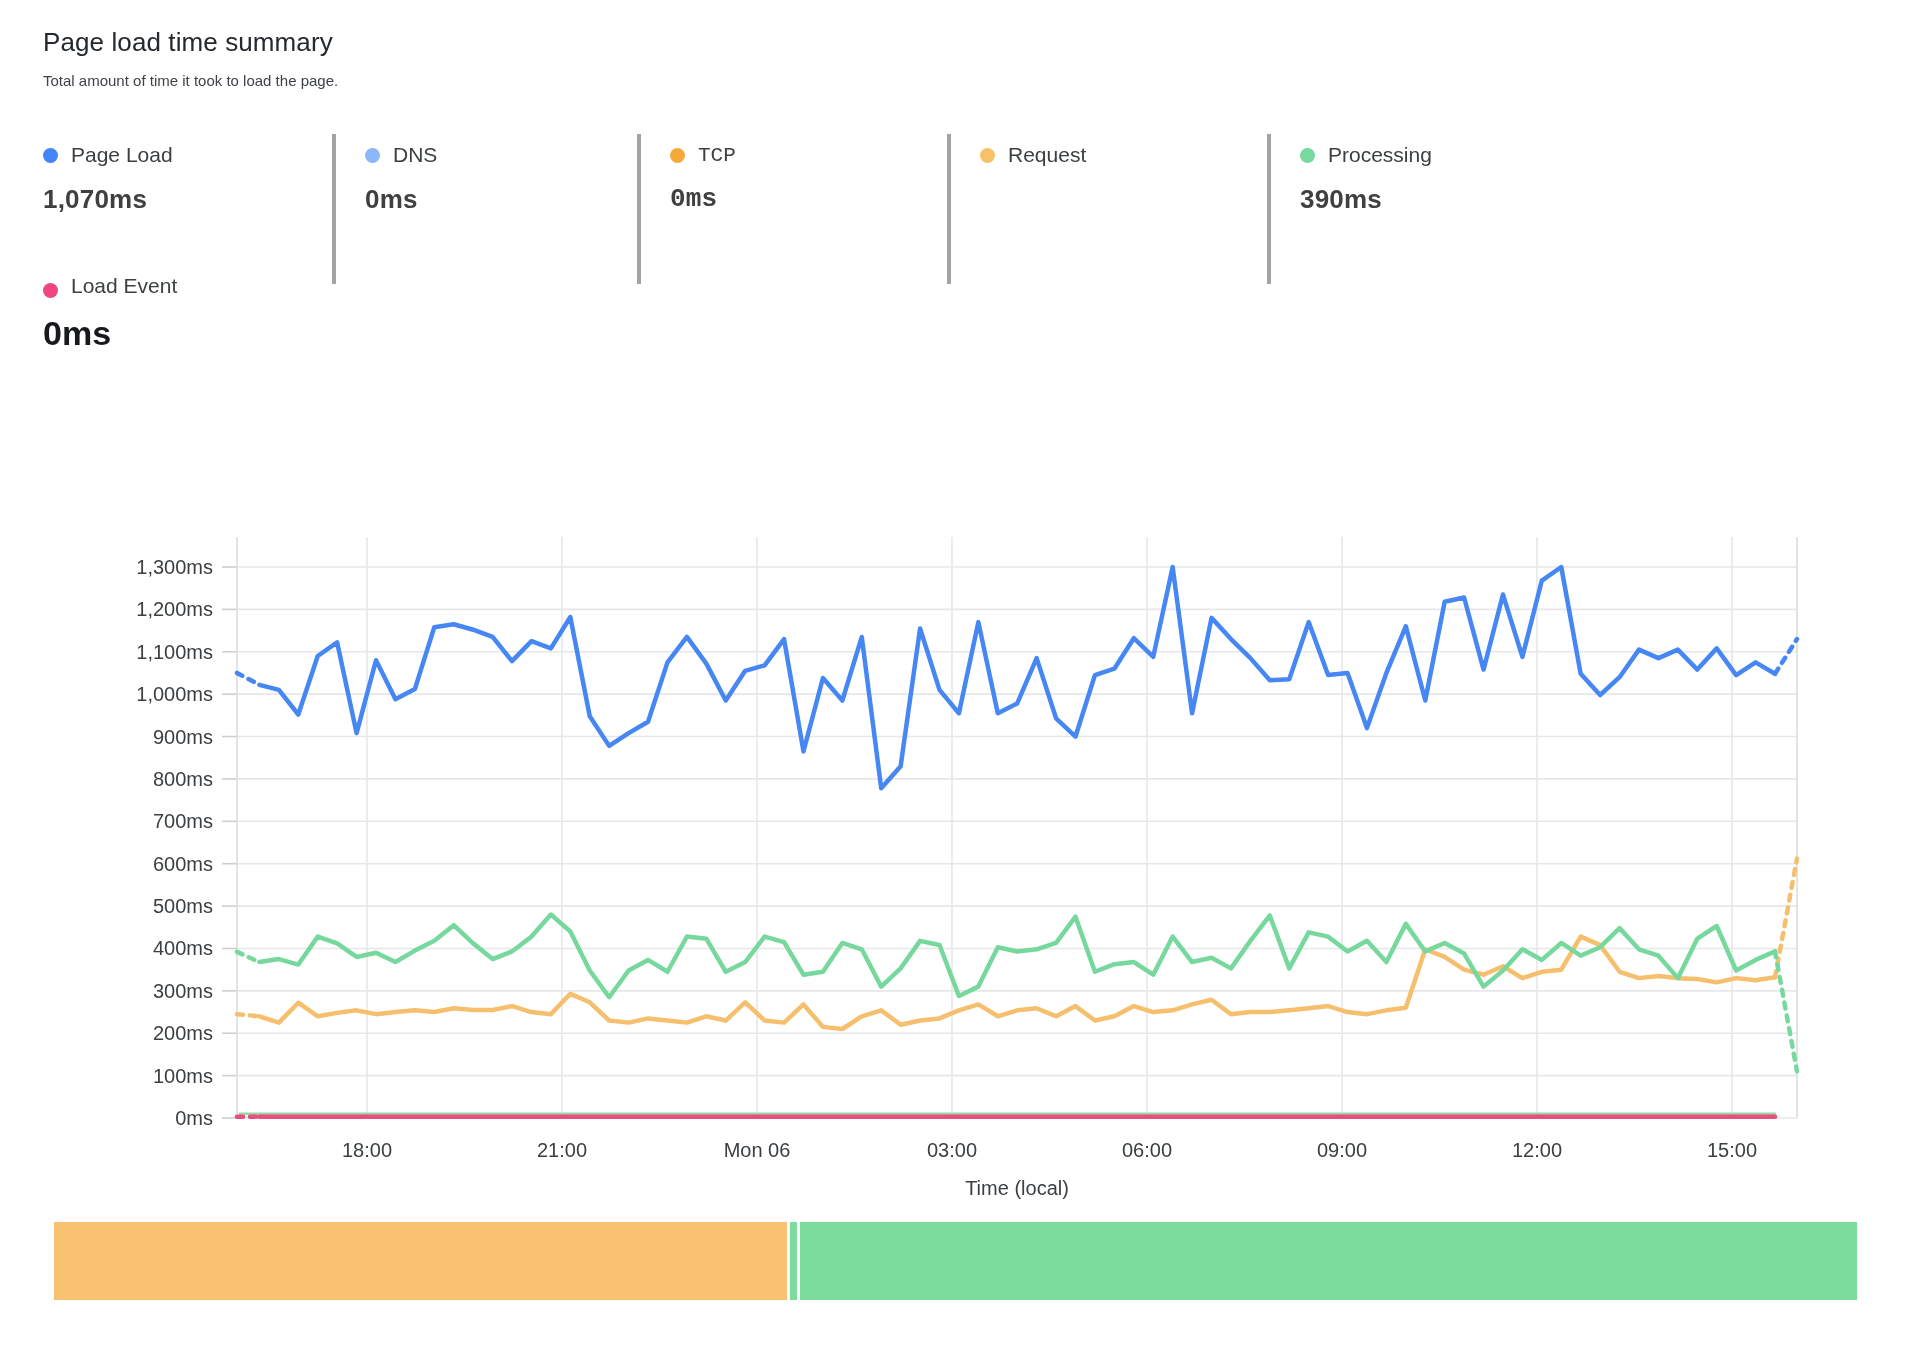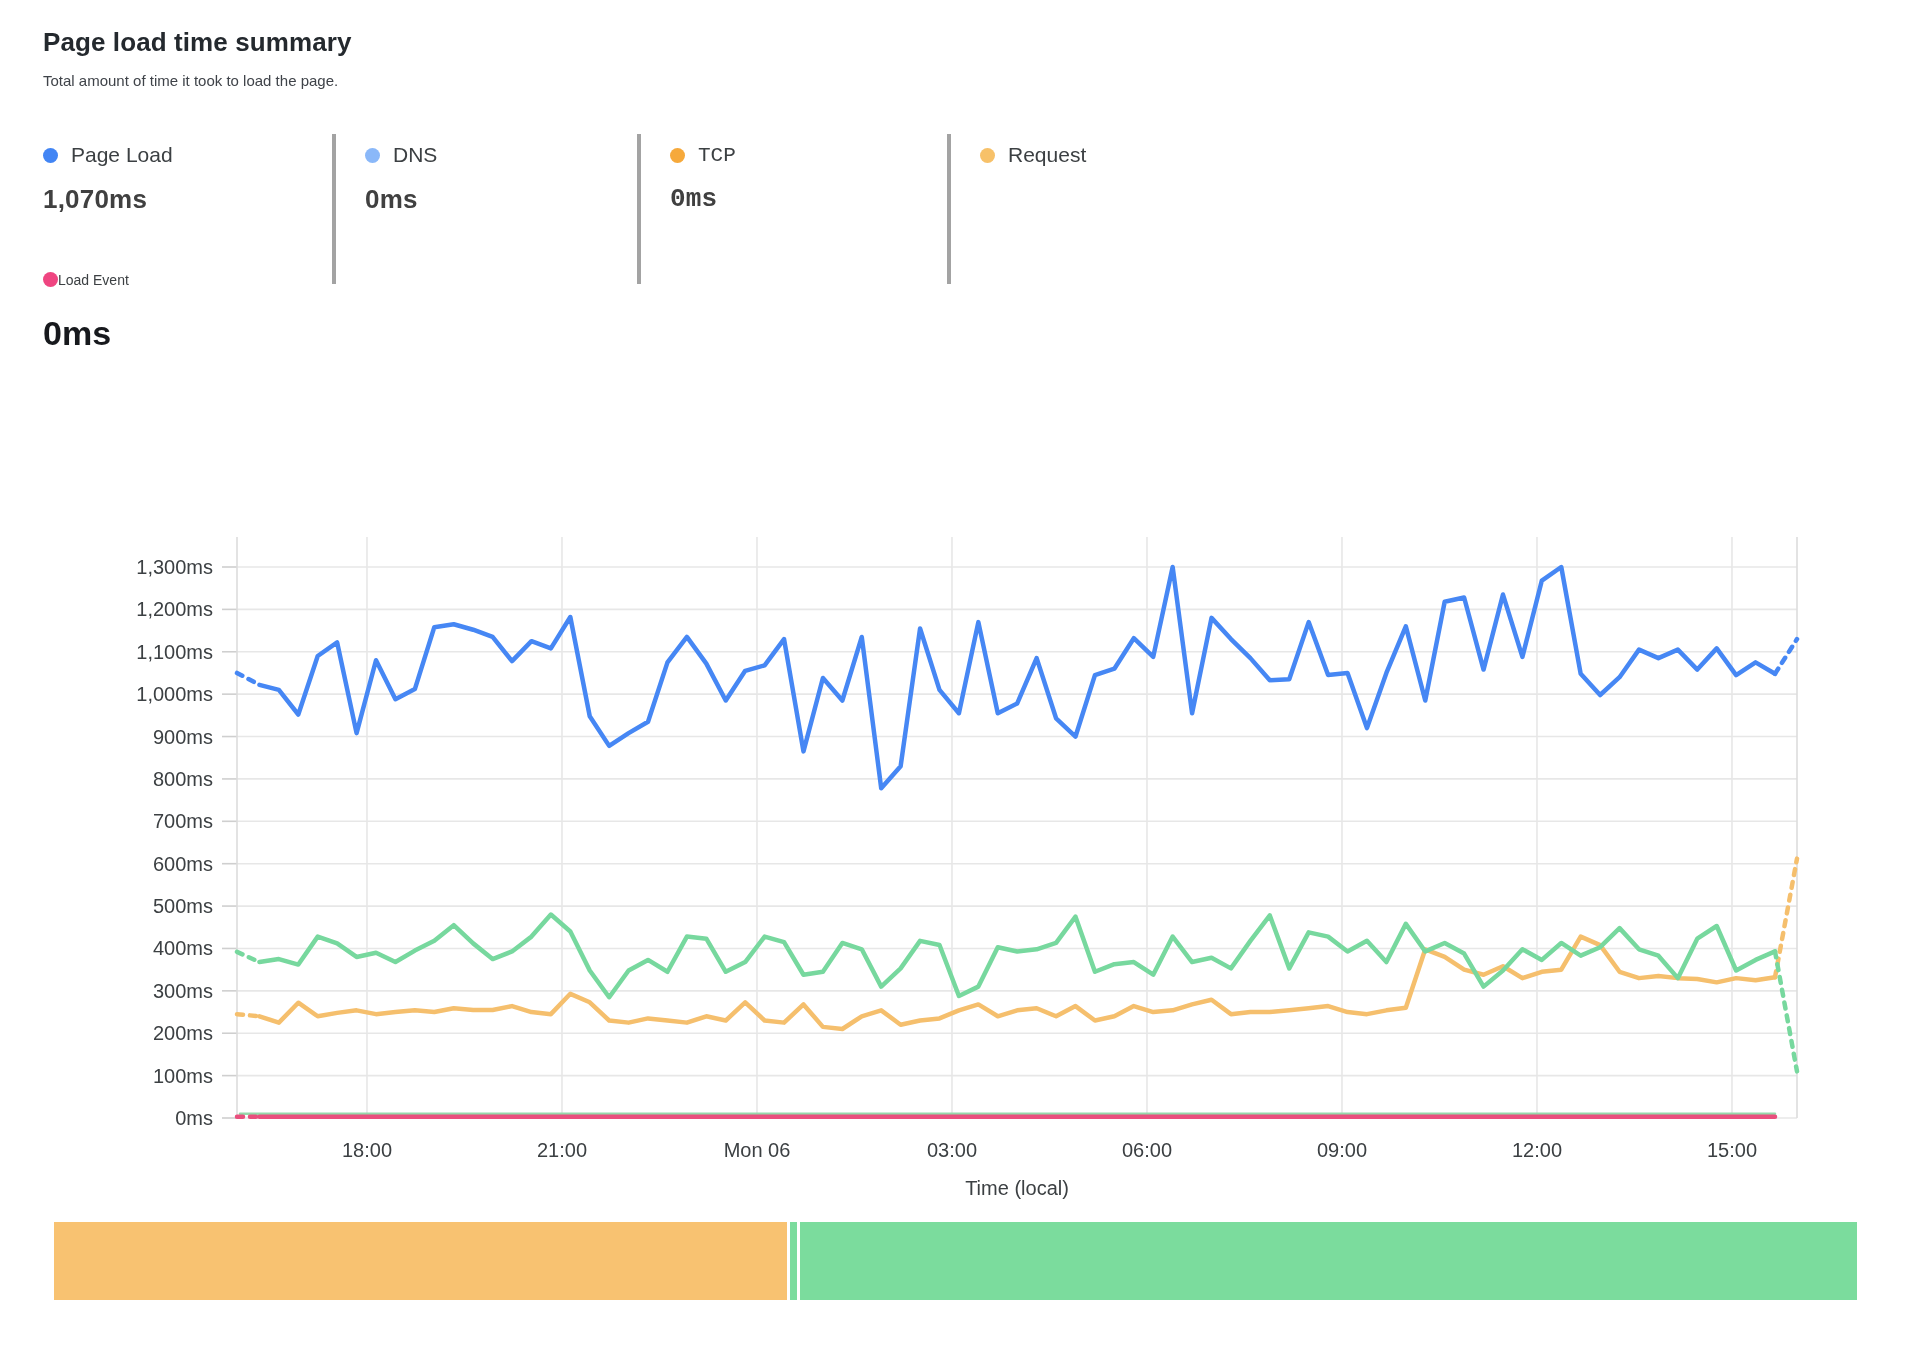--- a/index.html
+++ b/index.html
@@ -1,32 +1,32 @@
 <!DOCTYPE html>
 <html><head>
 <meta charset="utf-8">
 <style>
   html,body{margin:0;padding:0;background:#fff;}
   body{font-family:"Liberation Sans","DejaVu Sans",sans-serif;-webkit-font-smoothing:antialiased;}
   .page{position:relative;width:1910px;height:1352px;background:#fff;overflow:hidden;}
 
   .hdr{position:absolute;left:43px;top:26px;}
-  .hdr h1{margin:0;font-size:26px;line-height:32px;font-weight:700;color:#24292e;letter-spacing:.1px;}
+  .hdr h1{margin:0;font-size:26px;line-height:32px;font-weight:400;color:#24292e;letter-spacing:.1px;}
   .hdr p{margin:14px 0 0 0;font-size:15px;color:#3f4349;font-weight:400;}
 
   .cards{position:absolute;left:43px;top:134px;display:flex;}
   .card{position:relative;box-sizing:border-box;}
   .card.sep{border-left:4px solid #a3a3a3;padding-left:29px;}
   .card .lab{display:flex;align-items:center;gap:13px;font-size:21px;color:#3c4043;height:26px;margin-top:8px;text-align:right;}
   .dot{width:15px;height:15px;border-radius:50%;flex:0 0 auto;}
   .card .val{margin-top:16px;font-size:26px;font-weight:700;color:#404040;letter-spacing:.2px;}
   .card{height:150px;}
 
   .loadevent{position:absolute;left:43px;top:272px;}
-  .loadevent .lab{display:flex;align-items:flex-start;font-size:14px;color:#3c4043;height:26px;}
+  .loadevent .lab{display:flex;align-items:flex-end;gap:13px;font-size:21px;color:#3c4043;height:26px;}
   .loadevent .val{margin-top:16px;font-size:34px;font-weight:700;color:#17191d;}
 
   .chartwrap{position:absolute;left:0;top:430px;width:1910px;height:790px;}
   svg text{font-family:"Liberation Sans","DejaVu Sans",sans-serif;}
 
   .brushbar{position:absolute;left:54px;top:1222px;width:1803px;height:78px;}
   .brushbar .seg{position:absolute;top:0;height:100%;}
 </style>
 </head>
 <body>
@@ -58,20 +58,27 @@
           <span class="dot" style="background:#f6a93b"></span>
           <span>TCP</span>
         </div>
         <div class="val">0ms</div>
       </div>
       <div class="card sep" style="width: 320px;">
         <div class="lab">
           <span class="dot" style="background:#f7c169"></span>
           <span>Request</span>
         </div>
+      </div>
+      <div class="card sep" style="width: 290px;">
+        <div class="lab">
+          <span class="dot" style="background:#78d9a0"></span>
+          <span>Processing</span>
+        </div>
+        <div class="val">390ms</div>
       </div>
     </div>
 
   <div class="loadevent">
     <div class="lab">
       <span class="dot" id="le-dot" style="background: rgb(239, 69, 129);"></span>
       <span>Load Event</span>
     </div>
     <div class="val">0ms</div>
   </div>

